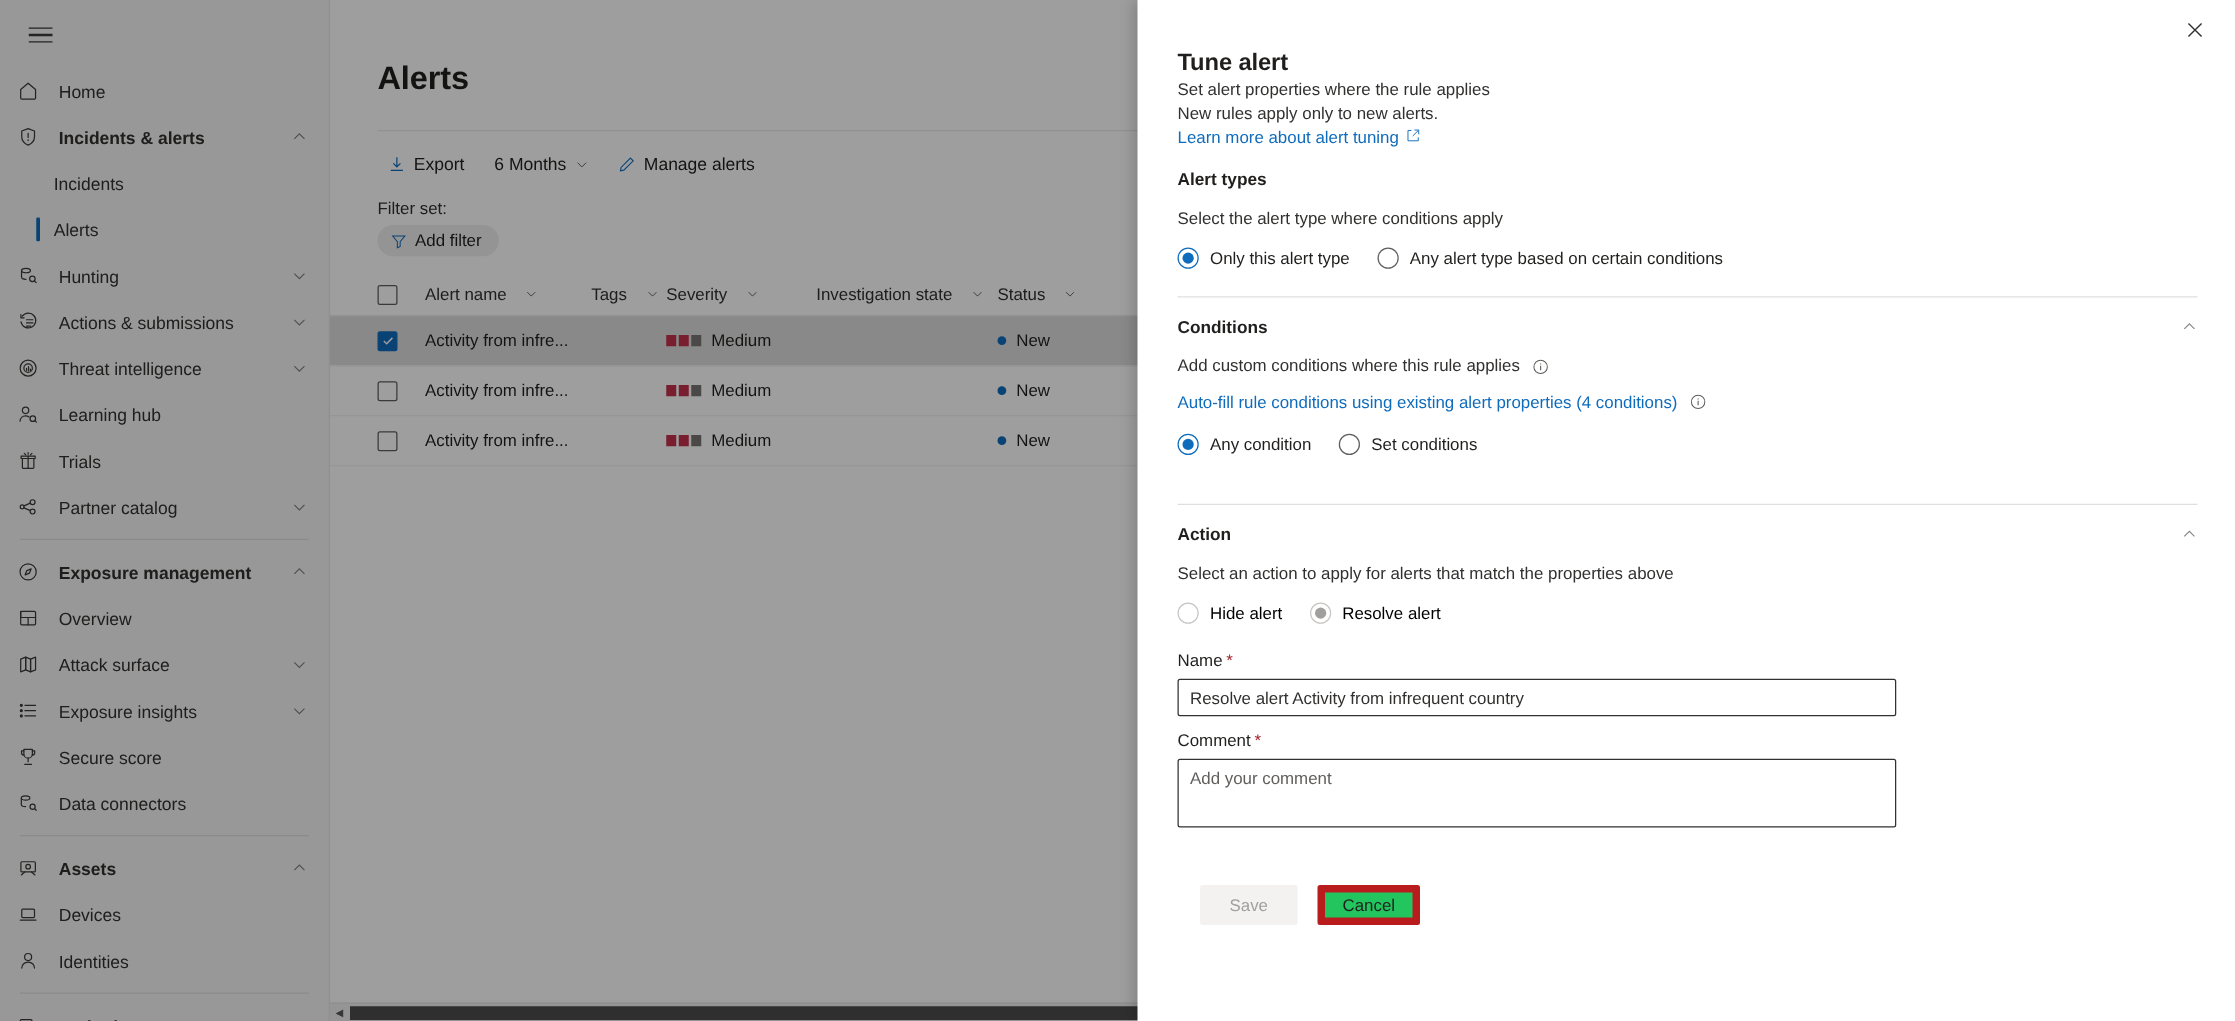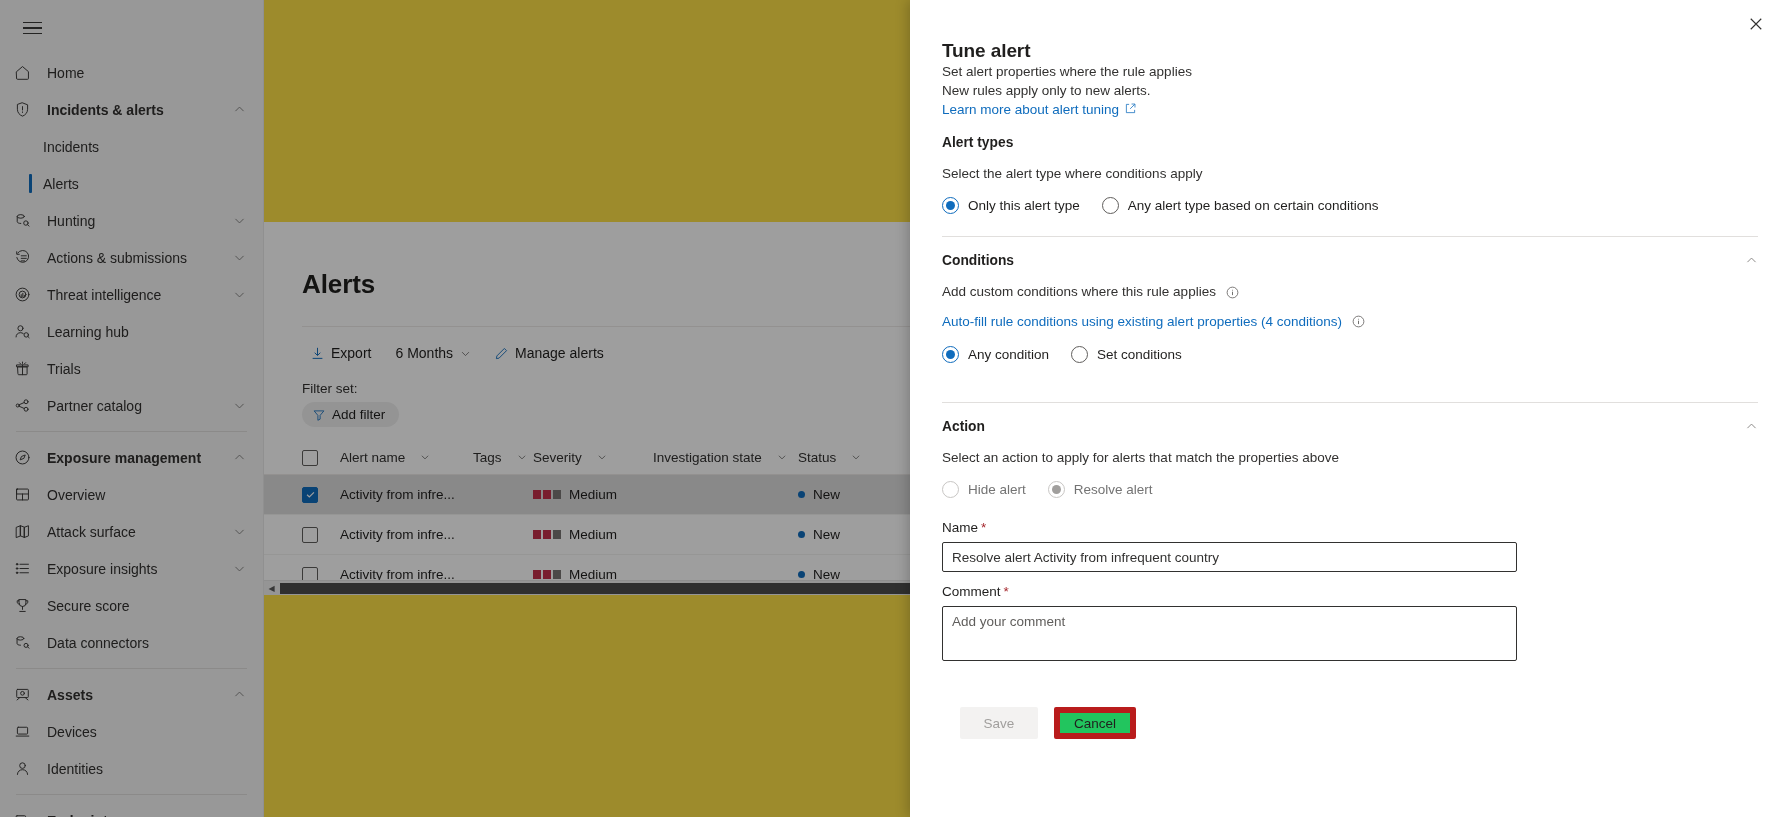--- a/index.html
+++ b/index.html
@@ -13,22 +13,21 @@
   #app {
     position: relative;
     width: 1788px; height: 817px;
     background: #ffffff;
   }
 
   
   #backdrop {
     position: absolute; inset: 0;
     display: flex;
-    background: #fde047;
-    align-items: center;
+    background: #eab308;
   }
   #dim {
     position: absolute; inset: 0;
     background: rgba(0,0,0,0.38);
     z-index: 40;
     pointer-events: none;
   }
 
   
   .sidebar {
@@ -206,21 +205,21 @@
   }
   .radio .rb {
     width: 17px; height: 17px; border-radius: 50%;
     border: 1px solid #605e5c; background: #fff; flex: 0 0 17px;
     display: flex; align-items: center; justify-content: center;
   }
   .radio.on .rb { border: 1px solid #0f6cbd; border-width: 1px; }
   .radio.on .rb::after {
     content: ""; width: 9px; height: 9px; border-radius: 50%; background: #0f6cbd;
   }
-  .radio.dis { color: #737373; cursor: default; }
+  .radio.dis { color: #000000; cursor: default; }
   .radio.dis .rb { border-color: #c8c6c4; }
   .radio.dis.on .rb::after { background: #a19f9d; }
   .radio.dis.on .rb { border-color: #c8c6c4; }
 
   .info-ico { color: #605e5c; display: inline-flex; vertical-align: middle; margin-left: 6px; }
 
   .fld-label {
     font-size: 13.5px; color: #201f1e; margin-top: 22px; font-weight: 400;
   }
   .req { color: #a4262c; margin-left: 3px; }

